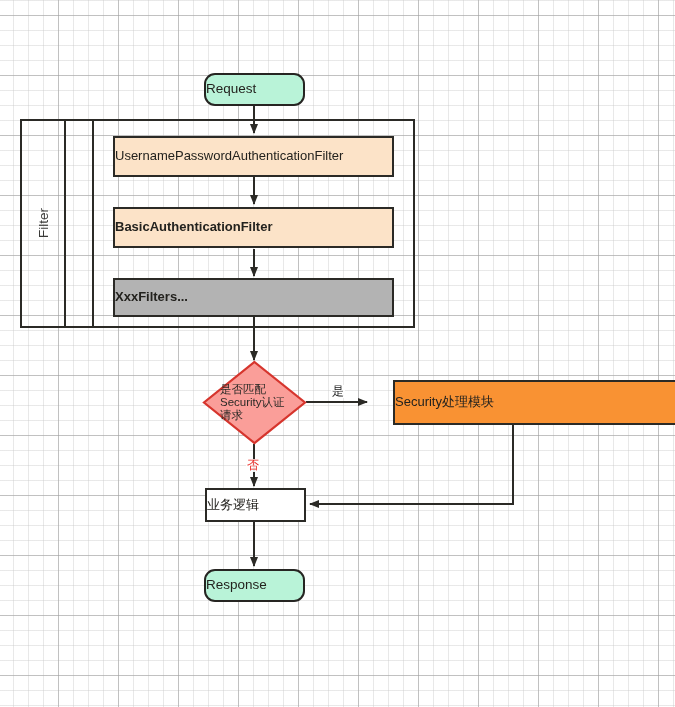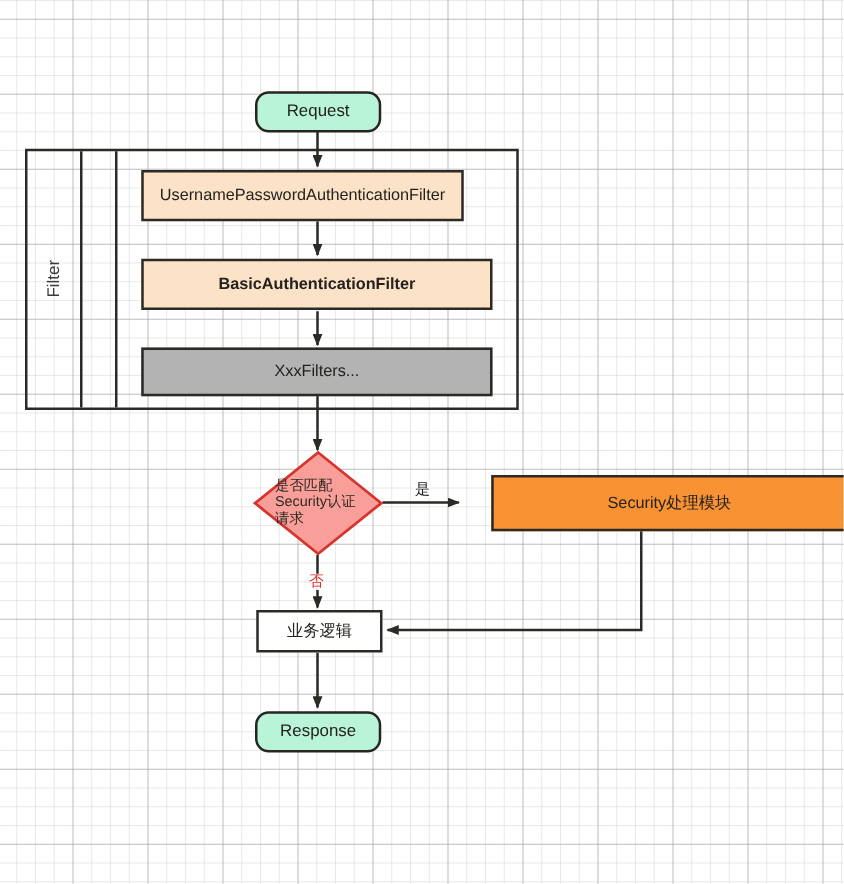--- a/index.html
+++ b/index.html
@@ -24,21 +24,20 @@
       linear-gradient(to bottom, rgba(205,205,205,0.45) 1px, transparent 1px);
     background-size: 60px 60px, 60px 60px, 15px 15px, 15px 15px;
     background-position: -2px 15px, -2px 15px, -2px 0px, -2px 0px;
   }
 
   .node {
     position: absolute;
     box-sizing: border-box;
     display: flex;
     align-items: center;
-    justify-content: center;
     text-align: center;
     color: #23221e;
     line-height: 1.25;
   }
 
   
   .capsule {
     background: #b9f3d8;
     border: 2px solid #262522;
     border-radius: 11px;
@@ -172,29 +171,29 @@
   <div class="lane-outer" style="left:20px; top:119px; width:395px; height:209px;">
     <div class="lane-div" style="left:42px;"></div>
     <div class="lane-div" style="left:70px;"></div>
     <div class="lane-title" style="left:0px; top:0px; width:42px; height:100%;">Filter</div>
   </div>
 
   <div class="node capsule" style="left:204px; top:73px; width:101px; height:33px;">
     <span>Request</span>
   </div>
 
-  <div class="node filterbox" style="left:113px; top:136px; width:258px; height:41px;">
+  <div class="node filterbox" style="left:113px; top:136px; width:281px; height:41px;">
     <span>UsernamePasswordAuthenticationFilter</span>
   </div>
 
   <div class="node filterbox" style="left:113px; top:207px; width:281px; height:41px;font-weight:bold;">
     <span>BasicAuthenticationFilter</span>
   </div>
 
-  <div class="node filterbox gray" style="left:113px; top:278px; width:281px; height:39px;">
+  <div class="node filterbox gray" style="left:113px; top:278px; width:281px; height:39px;font-weight:bold;">
     <span>XxxFilters...</span>
   </div>
 
   <div class="diamond-wrap" style="left:202px; top:360px; width:105px; height:85px;">
     <svg class="diamond-shape" viewBox="0 0 105 85" preserveAspectRatio="none" xmlns="http://www.w3.org/2000/svg">
       <polygon points="52.5,2 103,42.5 52.5,83 2,42.5" fill="#fa9e99" stroke="#d6352d" stroke-width="2.2"></polygon>
     </svg>
     <div class="diamond-label">是否匹配Security认证请求</div>
   </div>
 

